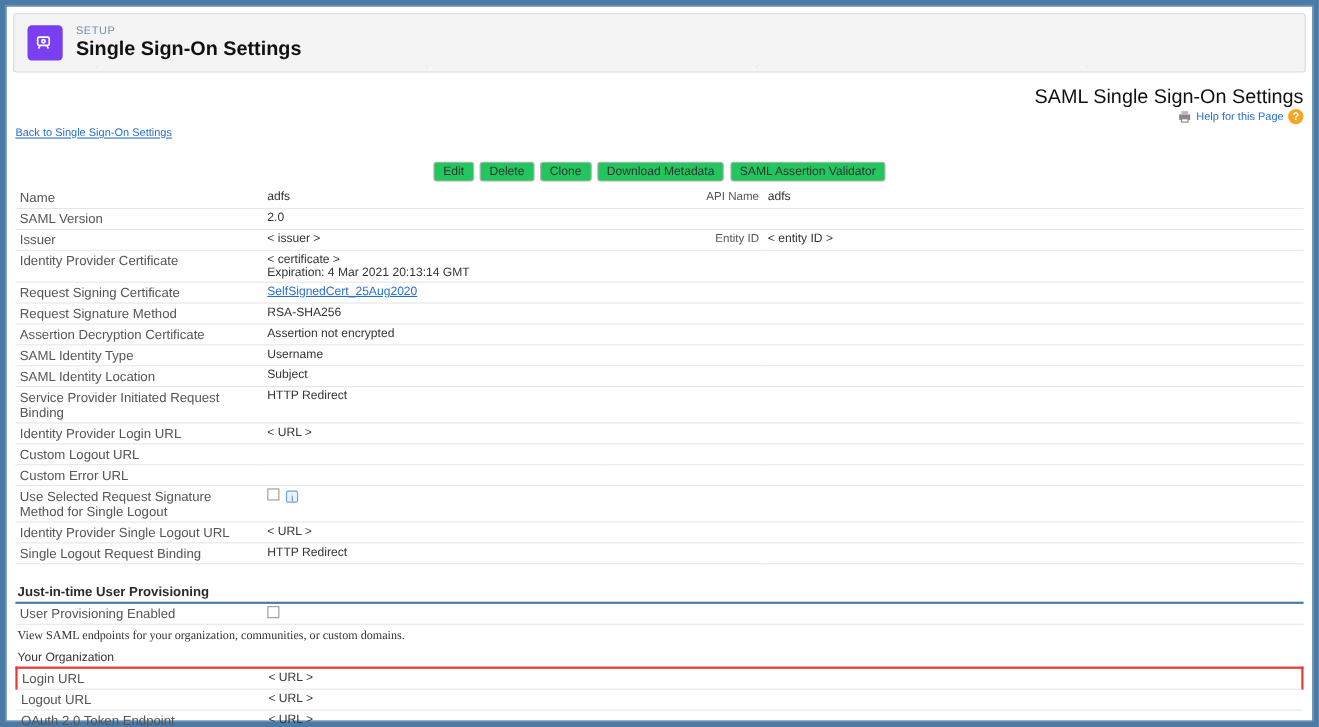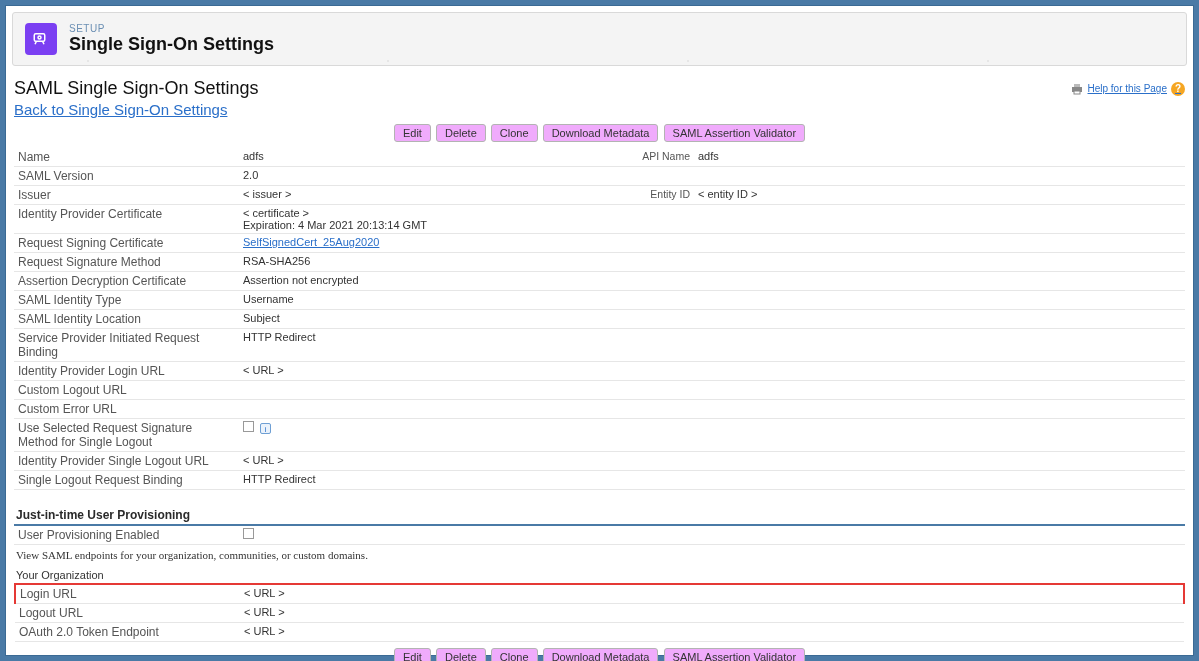--- a/index.html
+++ b/index.html
@@ -31,32 +31,32 @@
   
   
   .swirl { position:absolute; inset:0; pointer-events:none; opacity:0.05;
     background: radial-gradient(circle at 25% 40%, #000 1px, transparent 1px),
                 radial-gradient(circle at 70% 60%, #000 1px, transparent 1px);
     background-size: 300px 120px;
   }
 
   .content { padding: 12px 8px 0 8px; }
   
-  .page-title-row { display: flex; justify-content: space-between; align-items: center; margin-bottom: 2px; }
+  .page-title-row { display: flex; justify-content: space-between; align-items: flex-end; margin-bottom: 2px; flex-direction: column; }
   .page-title { font-size: 18px; font-weight: normal; color: #111; }
-  .help-link { font-size: 10px; color: #2a6fc9; display: flex; align-items: center; gap: 4px; text-decoration: underline; }
+  .help-link { font-size: 10px; color: #2a6fc9; display: flex; align-items: center; gap: 4px; }
   .help-icon { width:14px; height:14px; border-radius:50%; background:#f5a623; color:#fff; display:inline-flex; align-items:center; justify-content:center; font-size:10px; font-weight:bold; }
   .printer-icon { width:14px; height:12px; display:inline-block; }
   
-  .back-link { font-size: 15px; color: #2a6fc9; text-decoration: underline; display:inline-block; }
+  .back-link { font-size: 10px; color: #2a6fc9; text-decoration: underline; display:inline-block; margin-bottom: 14px; }
   
   .button-row { text-align: center; margin: 6px 0 6px 0; }
   .btn {
     display: inline-block;
-    background: #f0abfc;
+    background: #22c55e;
     border: 1px solid #b3b3b3;
     border-radius: 3px;
     padding: 2px 8px;
     font-size: 11px;
     color: #333;
     margin: 0 1px;
     cursor: pointer;
   }
 
   

